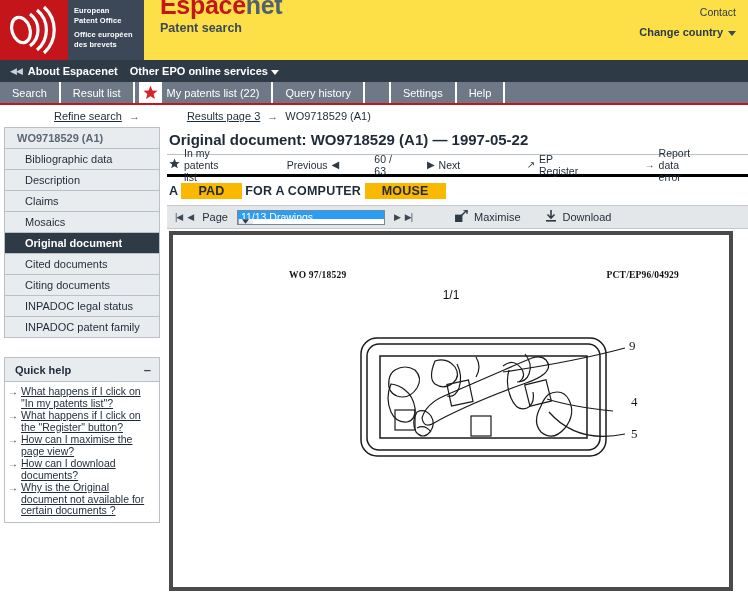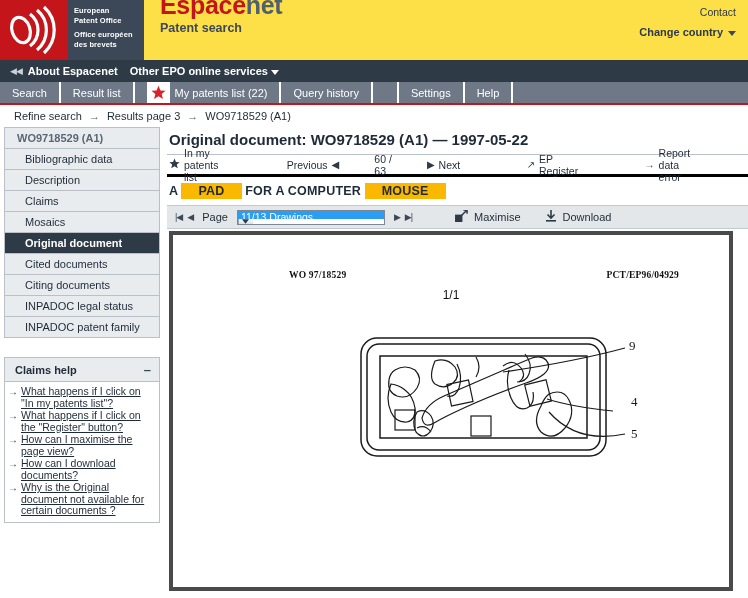--- a/index.html
+++ b/index.html
@@ -110,29 +110,29 @@
     cursor: pointer;
     white-space: nowrap;
   }
   .tab.spacer { flex: 1; border-right: none; padding: 0; cursor: default;}
   .tab.gap { width: 26px; padding: 0; }
   .star-box {
     background: #ffffff; height: 100%;
     display: flex; align-items: center; padding: 0 4px;
     margin-right: 5px;
   }
-  .tab.starred { padding-left: 12px; }
+  .tab.starred { padding-left: 4px; }
 
   
   #crumbs {
     height: 22px; display: flex; align-items: center;
     padding-left: 14px; font-size: 11px; color: #1f2a38;
     background: #ffffff;
   }
-  #crumbs a { color: #1f2a38; cursor: pointer; }
+  #crumbs a { color: #1f2a38; text-decoration: underline; cursor: pointer; margin-left: 40px; }
   #crumbs .arr { margin: 0 7px; color: #52606e; }
 
   
   #main { display: flex; height: 475px; }
   #sidebar { width: 160px; flex: 0 0 160px; padding-left: 4px; }
   #content { flex: 1; padding-left: 7px; padding-right: 0px; }
 
   
   #docnav { border: 1px solid #b9c0c8; border-bottom: none; }
   .dn-head {
@@ -348,21 +348,21 @@
       <div class="dn-item">Mosaics</div>
       <div class="dn-item active">Original document</div>
       <div class="dn-item">Cited documents</div>
       <div class="dn-item">Citing documents</div>
       <div class="dn-item">INPADOC legal status</div>
       <div class="dn-item">INPADOC patent family</div>
     </div>
 
     <div id="qhelp">
       <div id="qh-head">
-        <span>Claims help</span>
+        <span>Quick help</span>
         <span class="minus">–</span>
       </div>
       <div id="qh-list">
         <div class="qh-row">
           <span class="qh-arrow">→</span>
           <span class="qh-link">What happens if I click on "In my patents list"?</span>
         </div>
         <div class="qh-row">
           <span class="qh-arrow">→</span>
           <span class="qh-link">What happens if I click on the "Register" button?</span>

